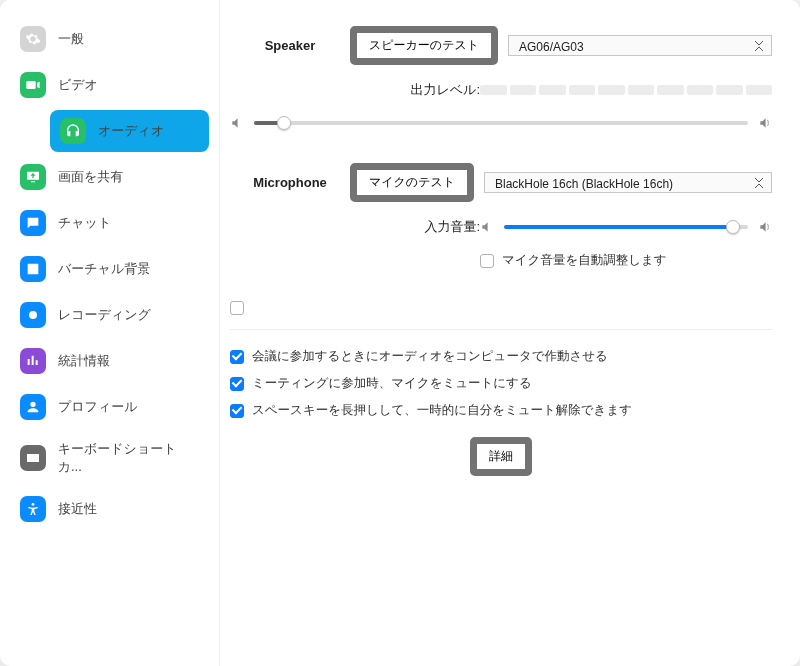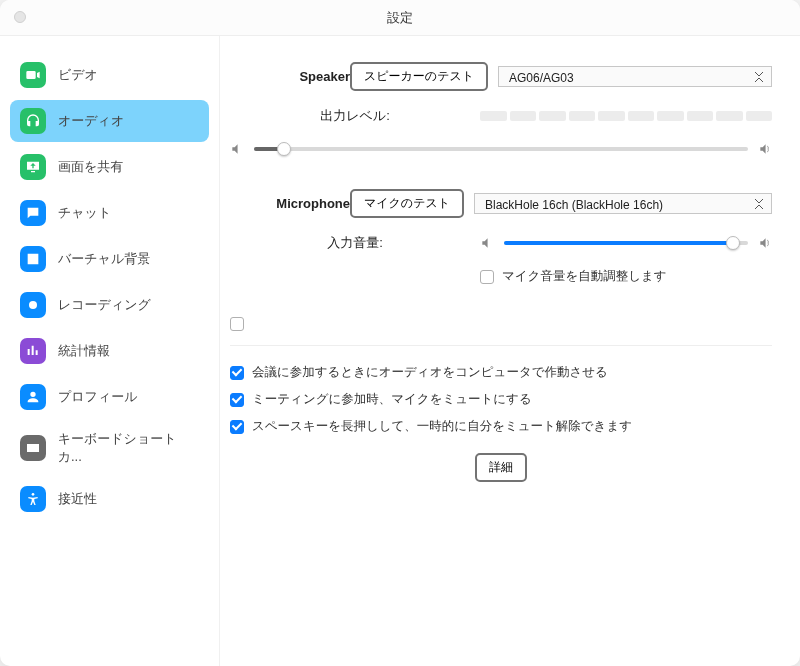--- a/index.html
+++ b/index.html
@@ -58,47 +58,47 @@
   display: flex;
   align-items: center;
   gap: 12px;
   padding: 8px 10px;
   border-radius: 8px;
   color: #444;
   font-size: 13px;
   cursor: pointer;
   margin-bottom: 4px;
 }
-.side-item.active { background: #7dd3fc; }
+.side-item.active { background: #0ea5e9; margin-left: 40px; }
 .side-icon {
   width: 26px; height: 26px; border-radius: 7px;
   display: flex; align-items: center; justify-content: center;
 }
 .side-icon svg { width: 16px; height: 16px; fill: #fff; }
 .content {
   flex: 1;
   padding: 26px 28px 20px 10px;
   overflow-y: auto;
 }
 .section { margin-bottom: 32px; }
 .row {
   display: flex;
   align-items: center;
   margin-bottom: 16px;
 }
 .row .label-col {
   width: 120px;
-  text-align: right;
+  text-align: center;
   font-weight: 600;
   font-size: 13px;
 }
-.row .label-col.minor { font-weight: 400; text-align: center; width: 250px; }
+.row .label-col.minor { font-weight: 400; text-align: right; width: 250px; }
 .row .ctrl-col { flex: 1; display: flex; align-items: center; gap: 10px; }
 .btn {
-  border: 2px solid #737373;
+  border: 7px solid #737373;
   border-radius: 5px;
   background: #fff;
   padding: 4px 12px;
   font-size: 12px;
   cursor: pointer;
   min-width: 110px;
   text-align: center;
 }
 .select {
   flex: 1;
@@ -200,30 +200,32 @@
   transform: rotate(45deg) translate(-1px, -1px);
 }
 .sep { border: none; border-top: 1px solid #eee; margin: 14px 0 18px; }
 .footer-row { display: flex; justify-content: center; margin-top: 18px; }
 .indent { margin-left: 250px; }
 </style>
 </head>
 <body>
 
 <div class="window">
-  <div class="titlebar">
-    <div class="traffic">
-      <span></span>
-    </div>
-    <div class="title">設定</div>
-  </div>
 
   <div class="body">
     <div class="sidebar">
 
+      <div class="side-item">
+        <span class="side-icon" style="background:#d4d4d4">
+          <svg viewBox="0 0 24 24">
+              <path d="M12 8a4 4 0 100 8 4 4 0 000-8zm9 4a7 7 0 01-.1 1.2l2 1.6-2 3.4-2.4-.8a7 7 0 01-2 .1l-.4 2.5h-4l-.4-2.5a7 7 0 01-2-.1l-2.4.8-2-3.4 2-1.6A7 7 0 013 12a7 7 0 01.1-1.2l-2-1.6 2-3.4 2.4.8a7 7 0 012-.1L8 4h4l.4 2.5a7 7 0 012 .1l2.4-.8 2 3.4-2 1.6A7 7 0 0121 12z"></path>
+            </svg>
+        </span>
+        <span>一般</span>
+      </div>
 
       <div class="side-item">
         <span class="side-icon" style="background:#27c069">
           <svg viewBox="0 0 24 24">
               <path d="M4 6h10a2 2 0 012 2v8a2 2 0 01-2 2H4a2 2 0 01-2-2V8a2 2 0 012-2zm14 3l4-2v10l-4-2V9z"></path>
             </svg>
         </span>
         <span>ビデオ</span>
       </div>
 

